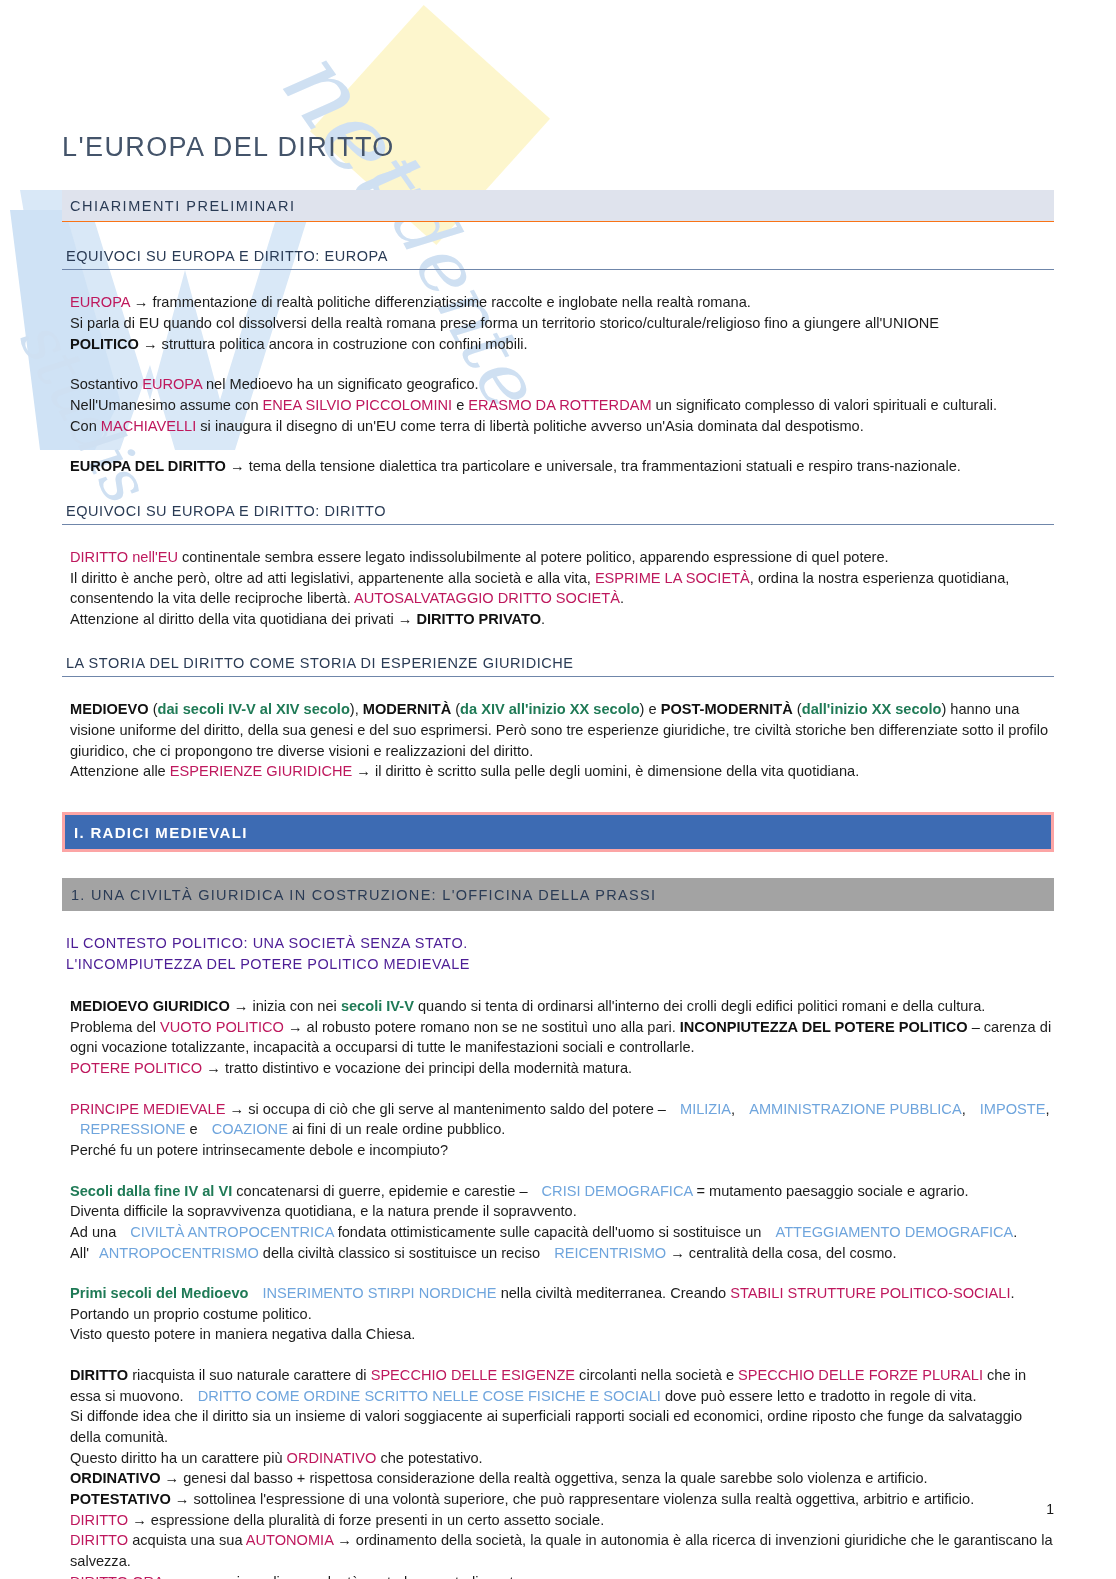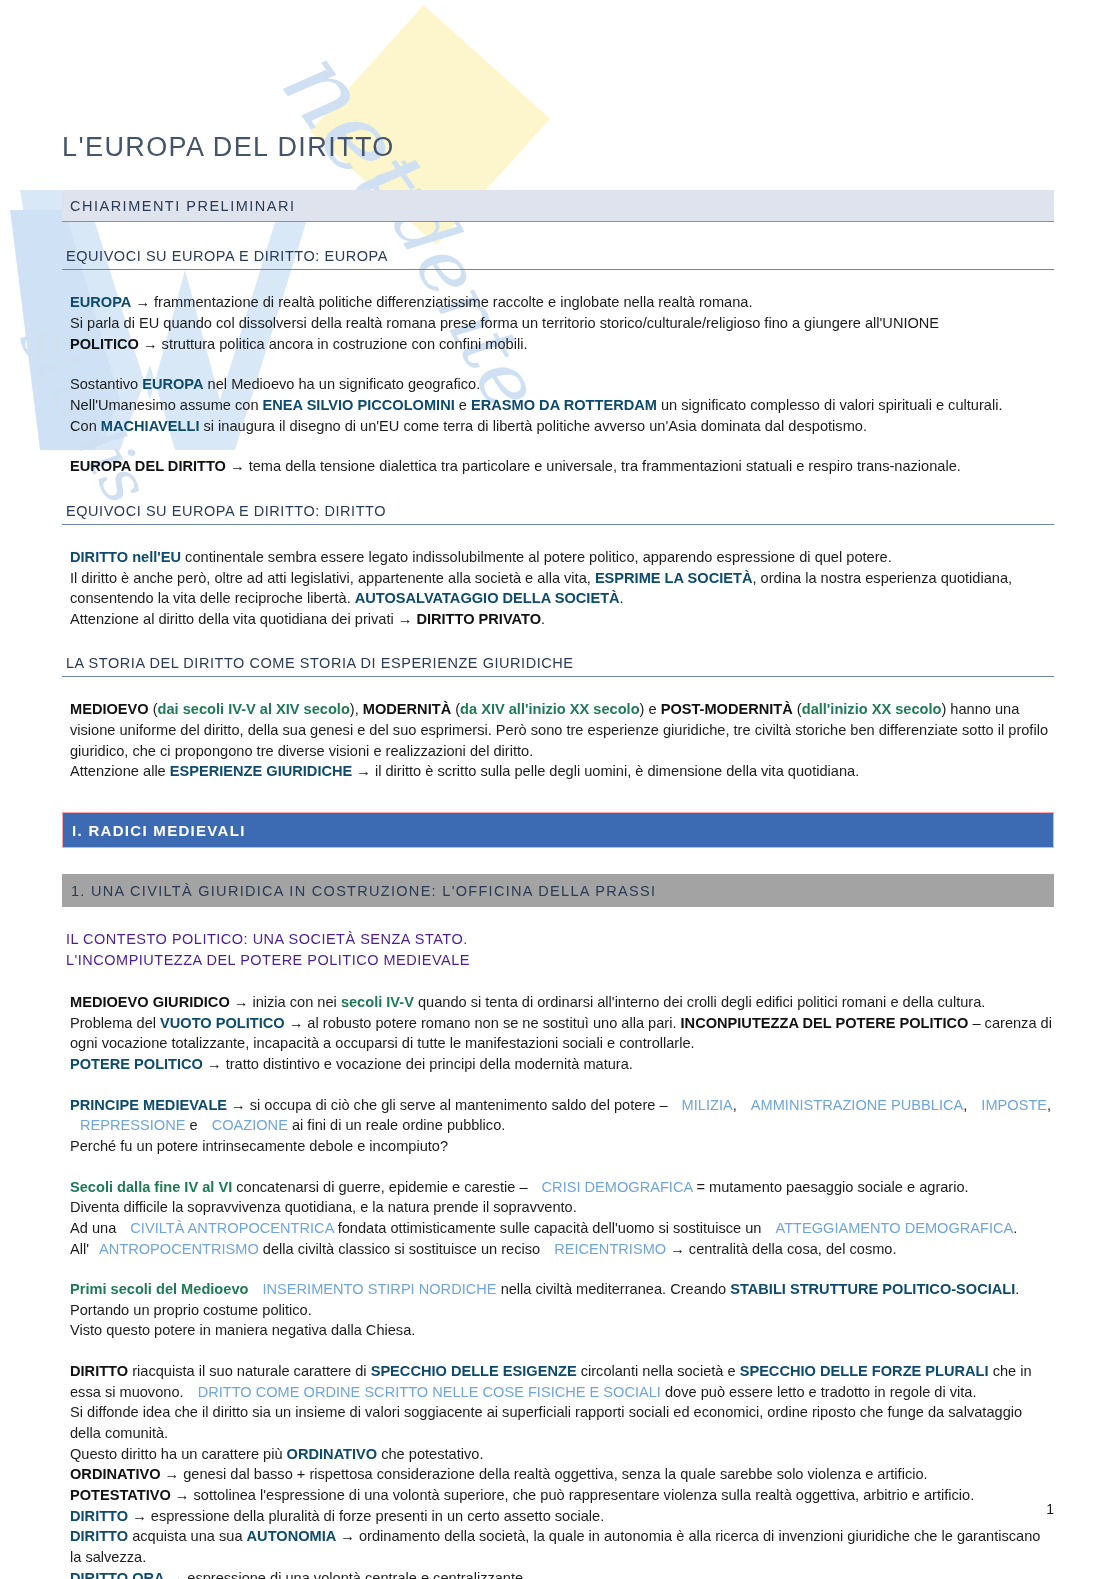--- a/index.html
+++ b/index.html
@@ -101,21 +101,21 @@
     letter-spacing: 1.5px;
     padding: 8px 8px 7px 8px;
     margin-top: 27px;
     margin-bottom: 0;
     font-weight: 400;
   }
 
   
   .band-blue {
     background: #3d6bb3;
-    border: 1px solid #fca5a5;
+    border: 3px solid #fca5a5;
     color: #ffffff;
     font-size: 15px;
     font-weight: bold;
     letter-spacing: 1.3px;
     padding: 9px 9px 8px 9px;
     margin: 0;
   }
 
   
   .band-faint {
@@ -157,21 +157,21 @@
     padding-left: 8px;
     color: #1c1c1c;
     text-align: left;
   }
   .sp-20 { height: 20px; }
   .sp-22 { height: 22px; }
   .sp-26 { height: 26px; }
   .sp-30 { height: 30px; }
 
   
-  .b-blue  { color: #0c4a6e; font-weight: bold; text-align: center; }
+  .b-blue  { color: #be185d; font-weight: normal; text-align: center; }
   .n-blue  { color: #6fa5dd; font-weight: normal; padding-left: 10px; }
   .b-green { color: #1f7a56; font-weight: bold; }
   .bk      { font-weight: bold; color: #111111; }
 
   .page-number {
     position: absolute;
     right: 62px;
     bottom: 62px;
     font-size: 14px;
     color: #1a1a1a;
@@ -221,21 +221,21 @@
     <p class="body">
       <span class="bk">EUROPA DEL DIRITTO</span><span> → tema della tensione dialettica tra particolare e universale, tra frammentazioni statuali e respiro trans-nazionale.</span>
     </p>
 
     <div class="sp-26"></div>
     <div class="rule-head">EQUIVOCI SU EUROPA E DIRITTO: DIRITTO</div>
 
     <div class="sp-22"></div>
     <p class="body">
       <span class="b-blue">DIRITTO nell'EU</span><span> continentale sembra essere legato indissolubilmente al potere politico, apparendo espressione di quel potere.</span><br>
-      <span>Il diritto è anche però, oltre ad atti legislativi, appartenente alla società e alla vita, </span><span class="b-blue">ESPRIME LA SOCIETÀ</span><span>, ordina la nostra esperienza quotidiana, consentendo la vita delle reciproche libertà. </span><span class="b-blue">AUTOSALVATAGGIO DELLA SOCIETÀ</span><span>.</span><br>
+      <span>Il diritto è anche però, oltre ad atti legislativi, appartenente alla società e alla vita, </span><span class="b-blue">ESPRIME LA SOCIETÀ</span><span>, ordina la nostra esperienza quotidiana, consentendo la vita delle reciproche libertà. </span><span class="b-blue">AUTOSALVATAGGIO DRITTO SOCIETÀ</span><span>.</span><br>
       <span>Attenzione al diritto della vita quotidiana dei privati → </span><span class="bk">DIRITTO PRIVATO</span><span>.</span>
     </p>
 
     <div class="sp-26"></div>
     <div class="rule-head">LA STORIA DEL DIRITTO COME STORIA DI ESPERIENZE GIURIDICHE</div>
 
     <div class="sp-22"></div>
     <p class="body">
       <span class="bk">MEDIOEVO</span><span> (</span><span class="b-green">dai secoli IV-V al XIV secolo</span><span>), </span><span class="bk">MODERNITÀ</span><span> (</span><span class="b-green">da XIV all'inizio XX secolo</span><span>) e </span><span class="bk">POST-MODERNITÀ</span><span> (</span><span class="b-green">dall'inizio XX secolo</span><span>) hanno una visione uniforme del diritto, della sua genesi e del suo esprimersi. Però sono tre esperienze giuridiche, tre civiltà storiche ben differenziate sotto il profilo giuridico, che ci propongono tre diverse visioni e realizzazioni del diritto.</span><br>
       <span>Attenzione alle </span><span class="b-blue">ESPERIENZE GIURIDICHE</span><span> → il diritto è scritto sulla pelle degli uomini, è dimensione della vita quotidiana.</span>

